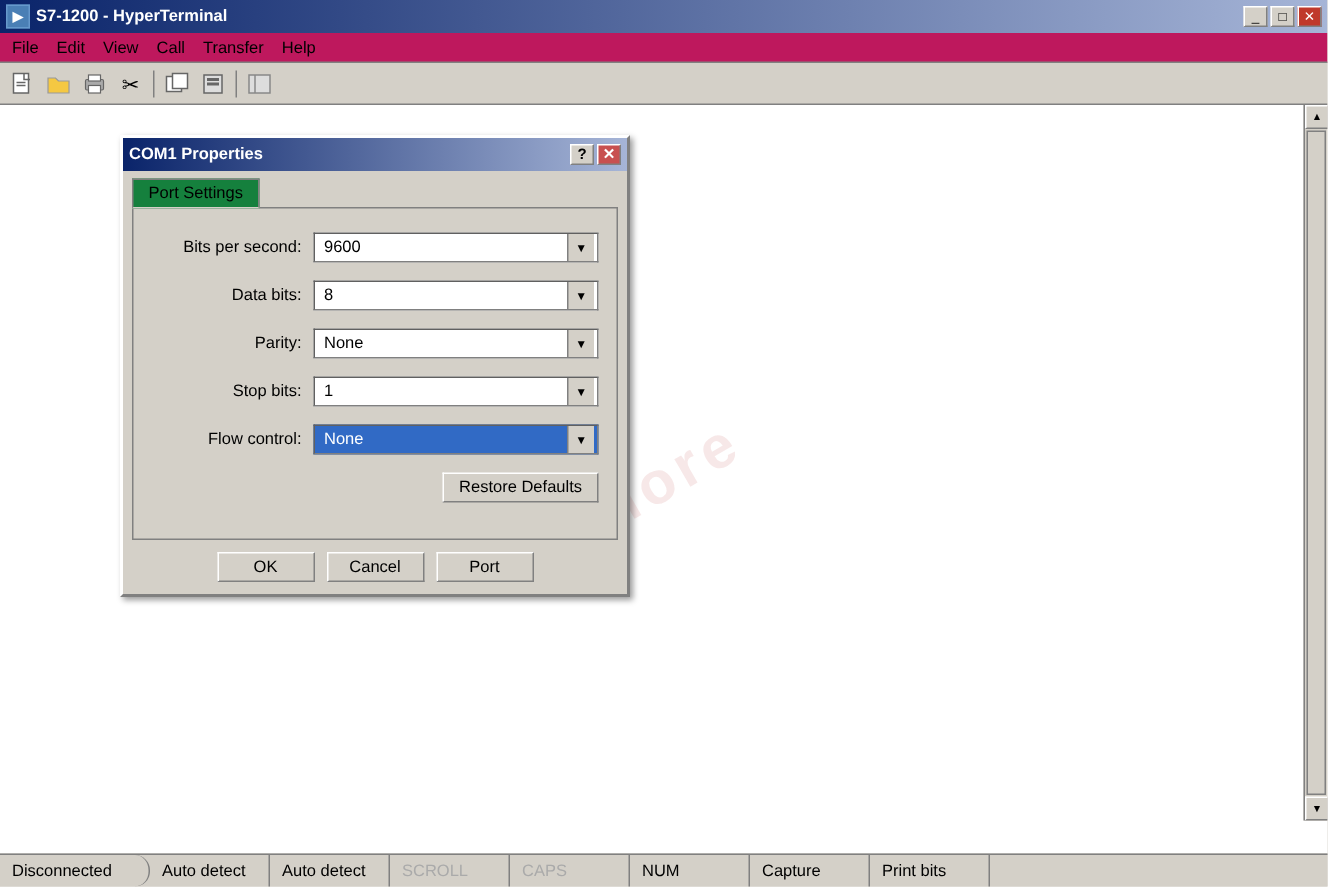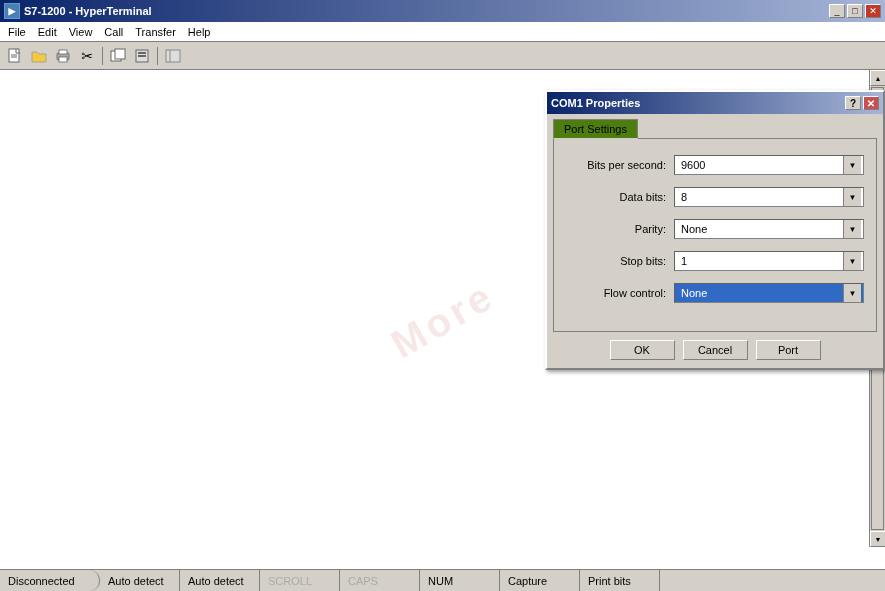--- a/index.html
+++ b/index.html
@@ -59,21 +59,21 @@
       color: #000;
       cursor: pointer;
     }
     .title-btn.close-btn {
       background: #c0392b;
       color: white;
     }
 
     
     .menu-bar {
-      background: #ffffff;
+      background: #be185d;
       height: 20px;
       display: flex;
       align-items: center;
       padding: 0 2px;
       border-bottom: 1px solid #808080;
     }
     .menu-item {
       padding: 2px 6px;
       font-size: 11px;
       cursor: pointer;
@@ -138,23 +138,23 @@
       min-width: 80px;
     }
     .status-item:first-child { min-width: 100px; border-radius: 10px; }
 
     
     .modal-overlay {
       position: absolute;
       top: 0; left: 0; right: 0; bottom: 0;
       display: flex;
       align-items: flex-start;
-      justify-content: flex-end;
+      justify-content: flex-start;
       padding-top: 20px;
-      padding-left: 100px;
+      padding-left: 80px;
     }
 
     
     .dialog {
       width: 340px;
       background: #d4d0c8;
       border: 2px solid #ffffff;
       border-right-color: #808080;
       border-bottom-color: #808080;
       box-shadow: 2px 2px 4px rgba(0,0,0,0.4);
@@ -209,21 +209,21 @@
       font-size: 11px;
       background: #d4d0c8;
       border: 1px solid #808080;
       border-bottom: none;
       cursor: pointer;
       position: relative;
       top: 1px;
       background: #d4d0c8;
     }
     .tab.active {
-      background: #4d7c0f;
+      background: #15803d;
       border-bottom: 1px solid #d4d0c8;
       z-index: 1;
     }
 
     
     .dialog-body {
       background: #d4d0c8;
       border: 1px solid #808080;
       margin: 0 6px;
       padding: 16px 12px;
@@ -492,20 +492,23 @@
         </div>
 
         <div class="form-row">
           <div class="form-label">Flow control:</div>
           <div class="form-select active-select">
             <span class="form-select-value">None</span>
             <div class="form-select-arrow" style="color:#000;">▼</div>
           </div>
         </div>
 
+        <div class="restore-btn-row">
+          <button class="win-button">Restore Defaults</button>
+        </div>
       </div>
 
       <div class="dialog-footer">
         <button class="footer-btn">OK</button>
         <button class="footer-btn">Cancel</button>
         <button class="footer-btn">Port</button>
       </div>
     </div>
   </div>
 </div>

